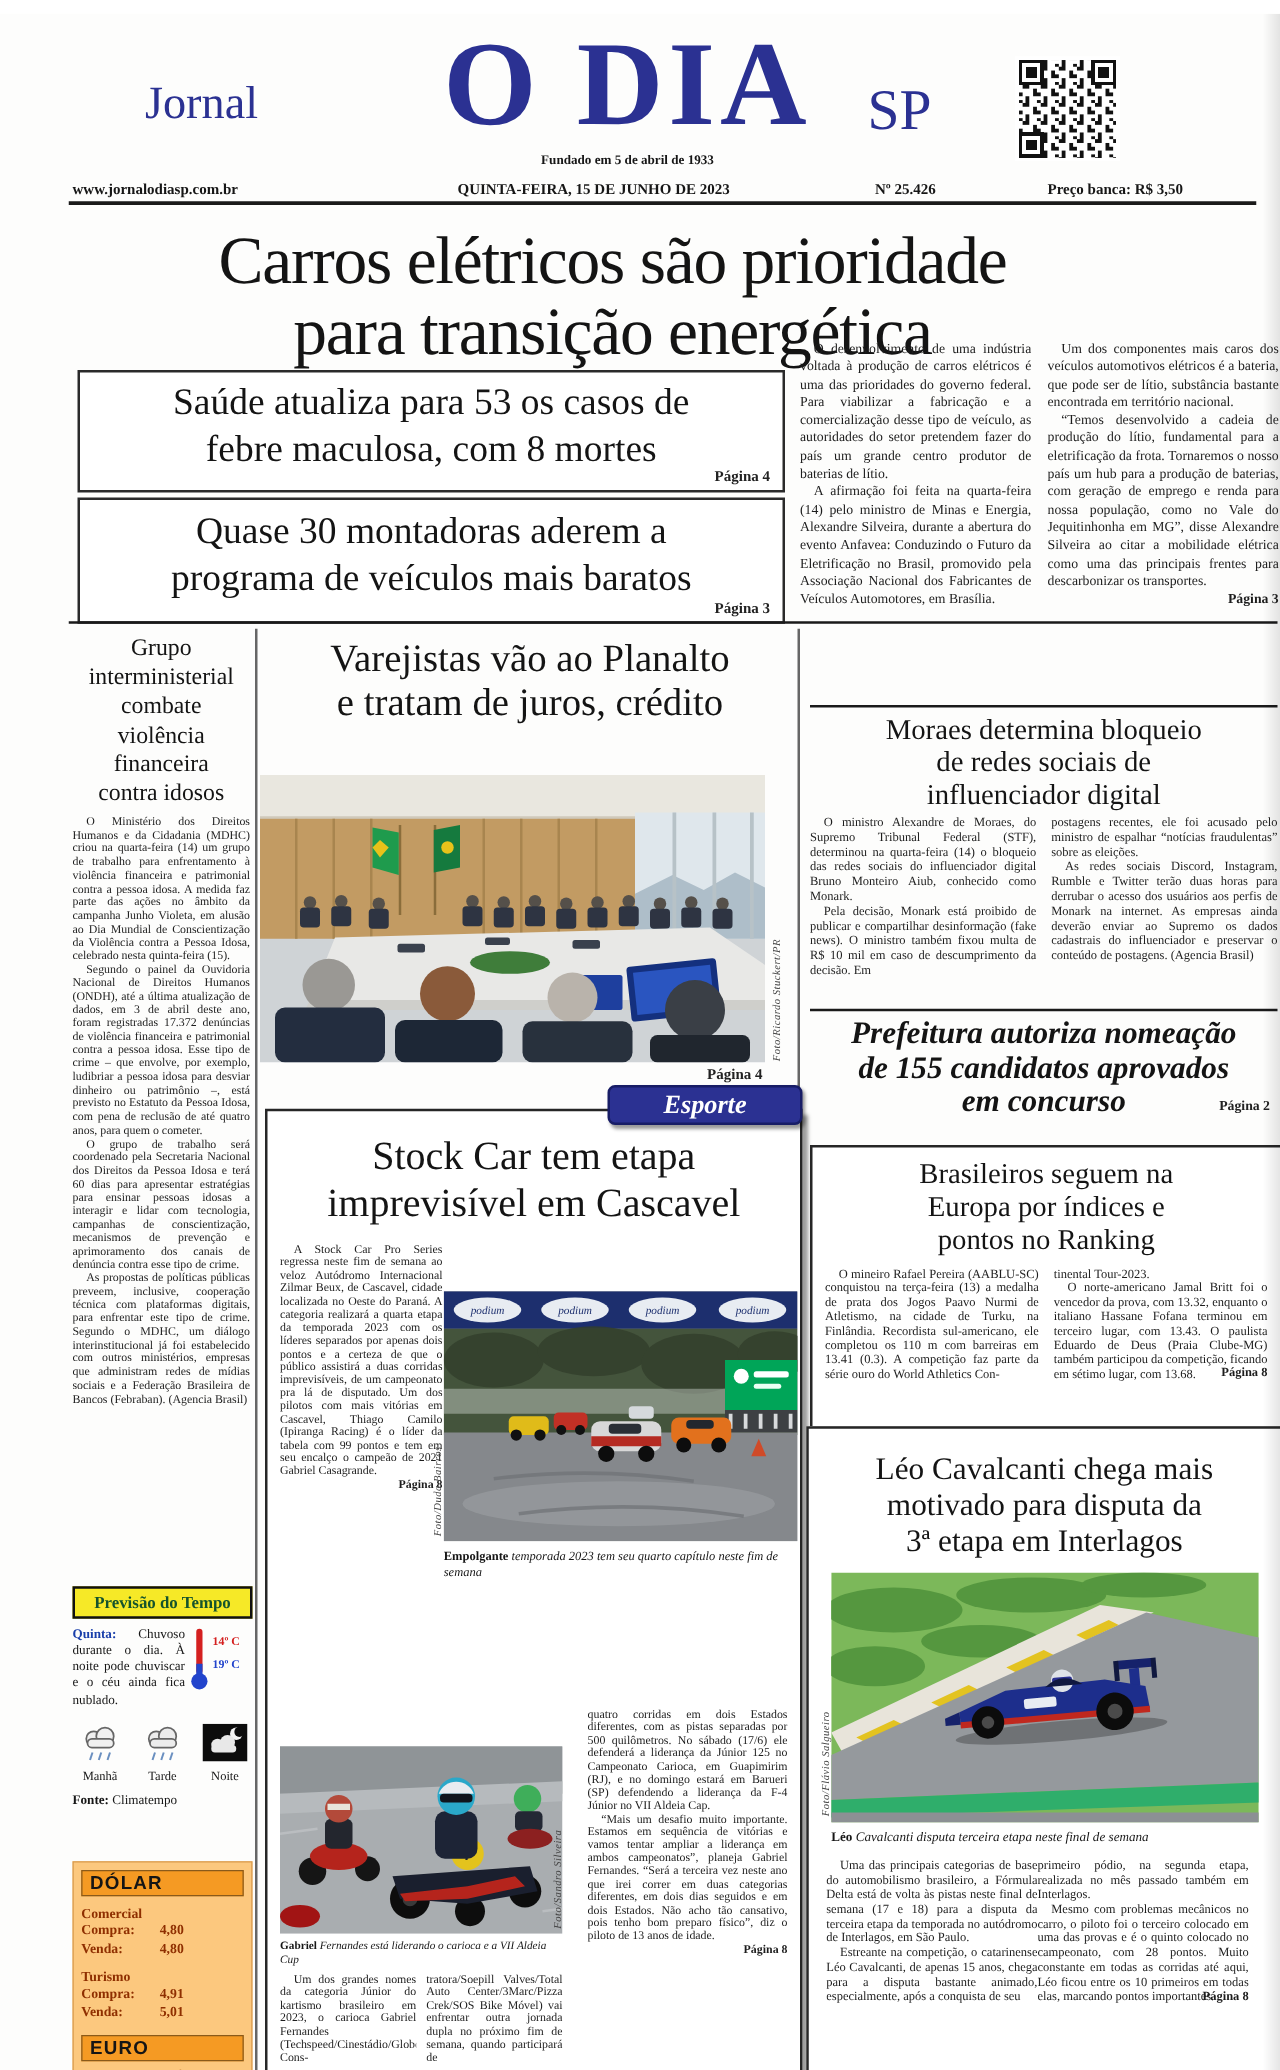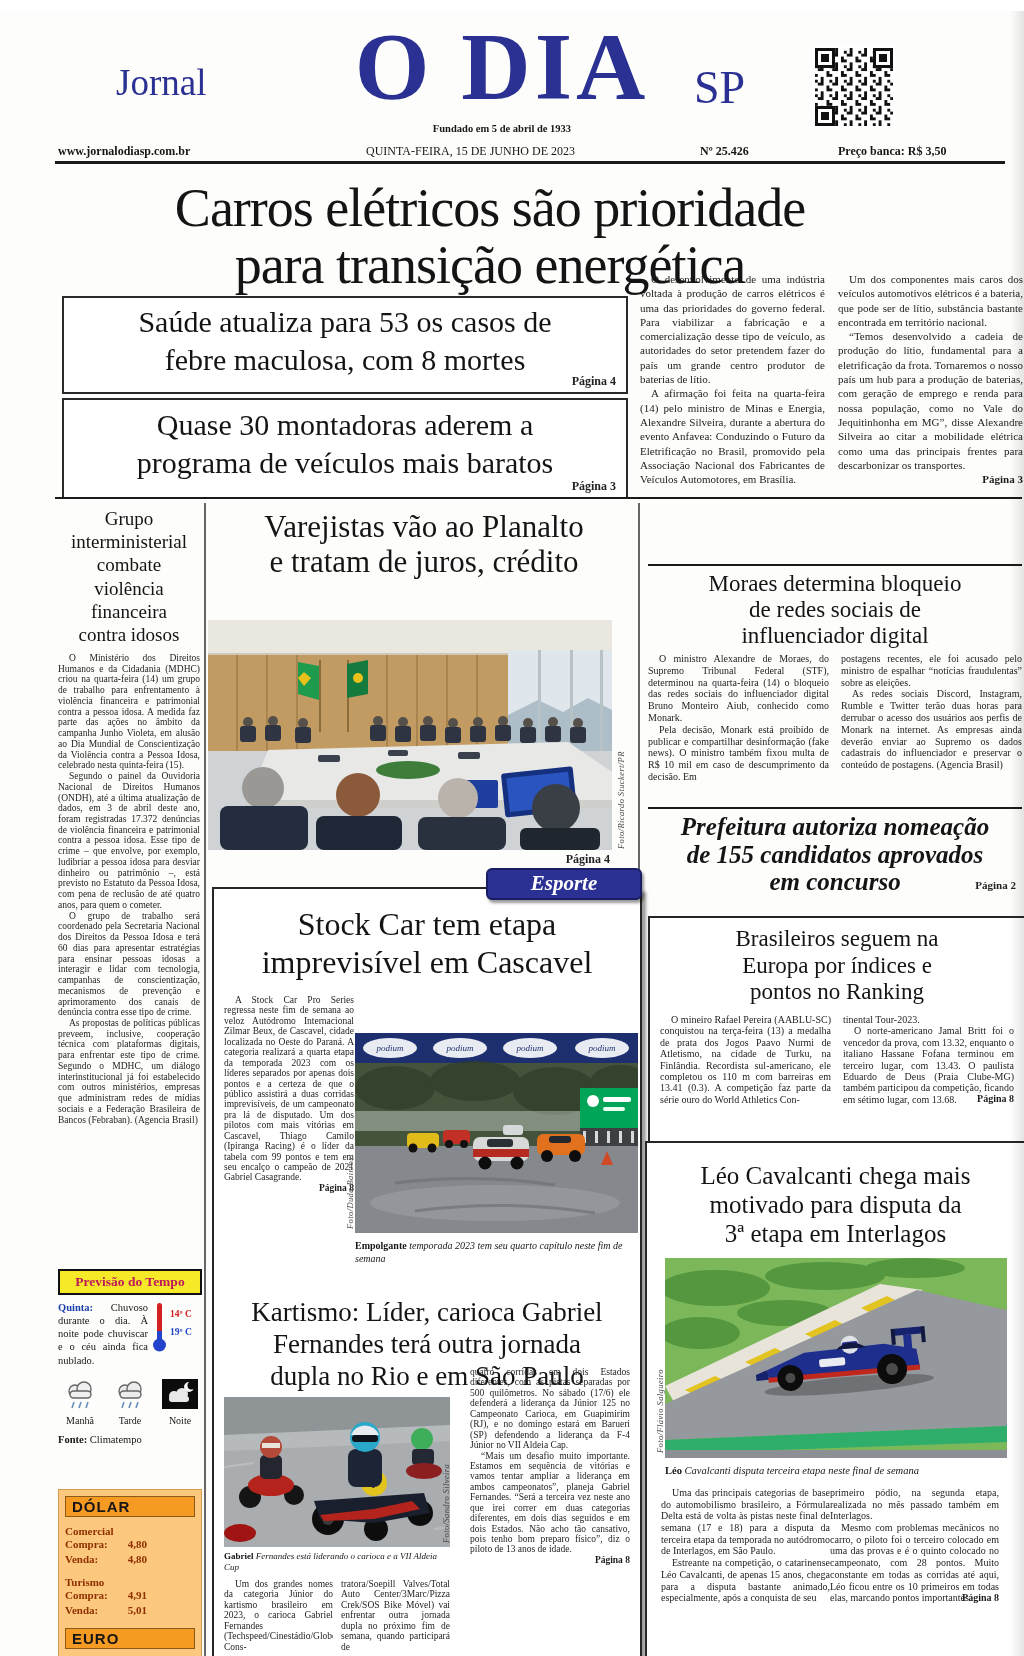--- a/index.html
+++ b/index.html
@@ -18,21 +18,21 @@
   .pgref{font-weight:bold;font-size:12px;color:#222;}
   .boxed{border:2px solid #2a2a2a;background:#fff;}
   .shadowbox{border:2px solid #262626;background:#fff;box-shadow:4px 5px 3px rgba(0,0,0,.38);}
   .vcredit{position:absolute;writing-mode:vertical-rl;transform:rotate(180deg);
            font-size:8.5px;font-style:italic;color:#454545;white-space:nowrap;letter-spacing:.4px;}
   .capb{font-weight:bold;}
   .capi{font-style:italic;}
   .banner{background:#2b3192;border:2px solid #181d66;border-radius:6px;color:#fff;
           font-style:italic;font-weight:bold;font-size:21px;text-align:center;
           box-shadow:2px 3px 3px rgba(0,0,0,.4);}
-  .wx-title{border:2px solid #101010;background:#f6e927;color:#be185d;font-weight:bold;
+  .wx-title{border:2px solid #101010;background:#f6e927;color:#14532d;font-weight:bold;
             font-size:13.5px;text-align:center;padding:3px 0;}
   .cur-panel{background:#fcc87e;border:1px solid #d89a4e;padding:6px 6px 10px 6px;}
   .cur-head{background:#f59a23;border:1px solid #8a5a1a;color:#151515;
             font-family:"Liberation Sans","DejaVu Sans",sans-serif;font-weight:bold;
             font-size:15px;letter-spacing:1px;padding:1px 6px;}
   .cur-row{color:#8f2f00;font-weight:bold;font-size:11px;line-height:1.4;}
   .cur-row .cl{display:inline-block;width:60px;}
   .cur-sec{color:#8f2f00;font-weight:bold;font-size:11px;margin-top:8px;}
   .edge-shade{position:absolute;right:0;top:0;width:14px;height:100%;
               background:linear-gradient(to left,rgba(0,0,0,.10),rgba(0,0,0,0));}
@@ -68,21 +68,21 @@
           <rect x="22" y="2" width="5" height="5" fill="#fff"></rect>
           <rect x="23" y="3" width="3" height="3" fill="#111"></rect>
         <rect x="1" y="21" width="7" height="7" fill="#111"></rect>
           <rect x="2" y="22" width="5" height="5" fill="#fff"></rect>
           <rect x="3" y="23" width="3" height="3" fill="#111"></rect>
       </g>
     </svg>
   </div>
 
   <div class="abs" style="left:58px;top:133px;font-size:12px;font-weight:bold;">www.jornalodiasp.com.br</div>
-  <div class="abs" style="left:366px;top:133px;font-size:12px;font-weight:normal;">QUINTA-FEIRA, 15 DE JUNHO DE 2023</div>
+  <div class="abs" style="left:366px;top:133px;font-size:12px;font-weight:bold;">QUINTA-FEIRA, 15 DE JUNHO DE 2023</div>
   <div class="abs" style="left:700px;top:133px;font-size:12px;font-weight:bold;">Nº 25.426</div>
   <div class="abs" style="left:838px;top:133px;font-size:12px;font-weight:bold;">Preço banca: R$ 3,50</div>
   <div class="abs rule" style="left:55px;top:150px;width:950px;height:3px;"></div>
 
   <div class="abs hl" style="left:60px;top:169px;width:860px;font-size:54px;line-height:1.05;letter-spacing:-1px;">
     <div>Carros elétricos são prioridade</div>
     <div>para transição energética</div>
   </div>
 
   <div class="abs boxed" style="left:62px;top:285px;width:562px;height:94px;">
@@ -422,25 +422,20 @@
             <path d="M60 178 Q150 166 240 180" fill="none"></path>
           </g>
       </svg>
     </div>
     <div class="vcredit" style="left:131px;top:150px;height:190px;">Foto/Duda Bairros</div>
     <div class="abs" style="left:141px;top:350px;width:280px;font-size:10px;line-height:1.3;">
       <span class="capb">Empolgante</span>
       <span class="capi">temporada 2023 tem seu quarto capítulo neste fim de semana</span>
     </div>
 
-    <div class="abs hl" style="left:0;top:408px;width:426px;font-size:27px;line-height:1.18;">
-      <div>Kartismo: Líder, carioca Gabriel</div>
-      <div>Fernandes terá outra jornada</div>
-      <div>dupla no Rio e em São Paulo</div>
-    </div>
 
     <div class="abs" style="left:10px;top:508px;width:226px;height:150px;">
       <svg width="226" height="150" viewBox="0 0 226 150" preserveAspectRatio="none">
         <rect width="226" height="150" fill="#a9adb0"></rect>
         <rect width="226" height="38" fill="#8f9497"></rect>
         <polygon points="0,38 226,28 226,44 0,54" fill="#b6babd"></polygon>
         <g>
           <circle cx="26" cy="100" r="11" fill="#151515"></circle>
             <circle cx="70" cy="98" r="10" fill="#151515"></circle>
           <ellipse cx="47" cy="88" rx="23" ry="11" fill="#b5241c"></ellipse>

